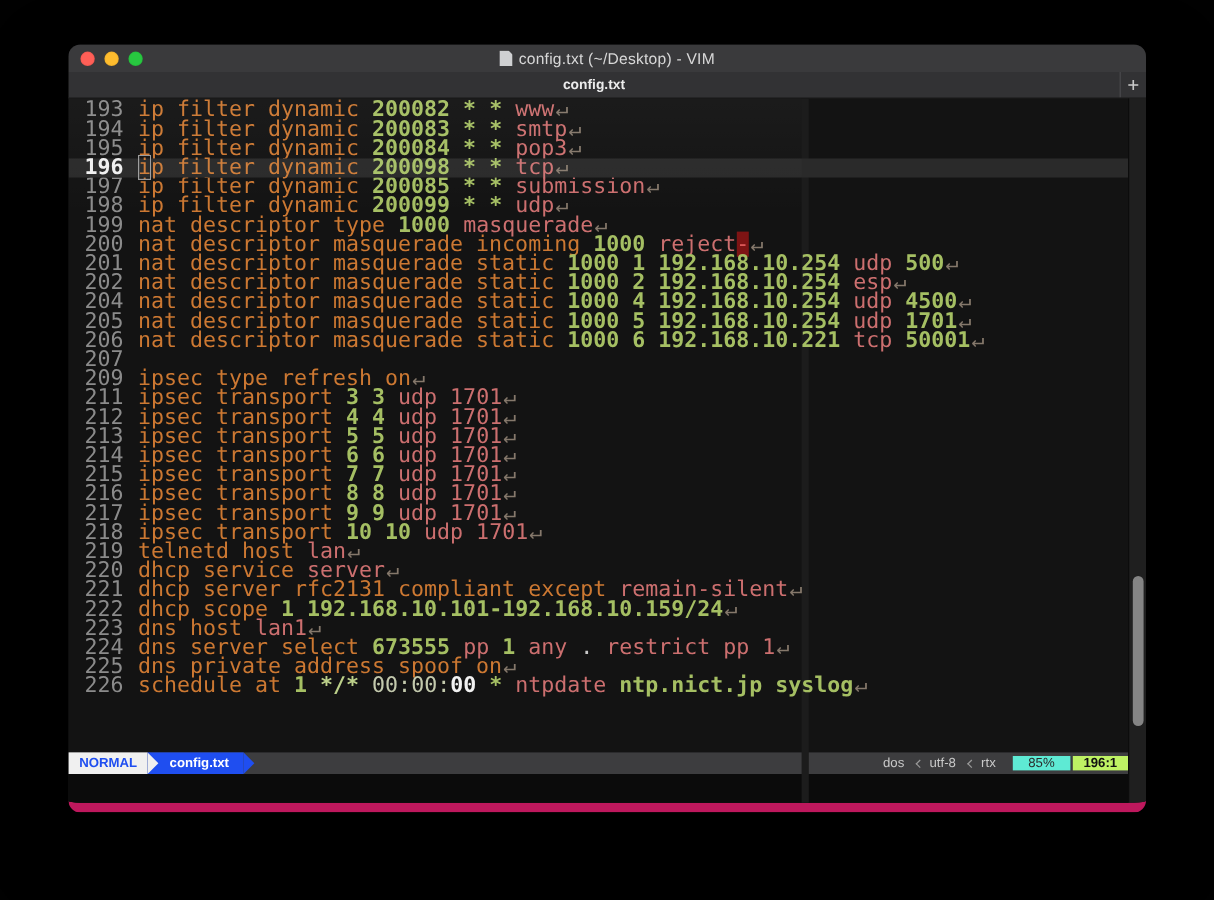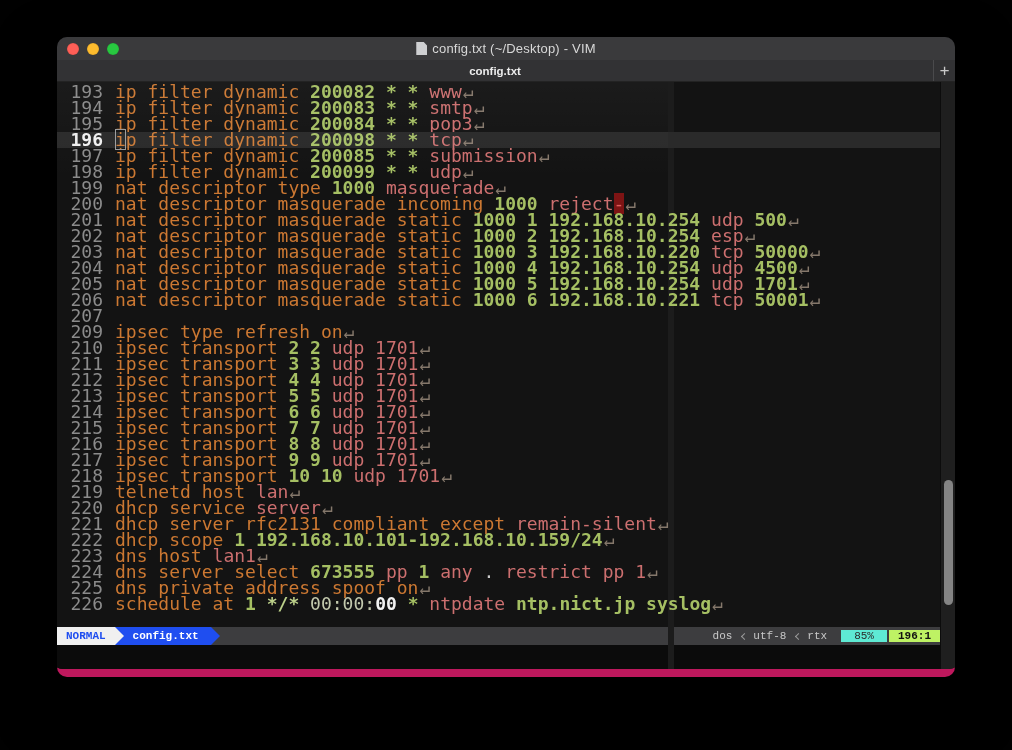--- a/index.html
+++ b/index.html
@@ -86,21 +86,21 @@
   }
   .scroll-thumb {
     position:absolute; left:3px; top:398px; width:9px; height:125px;
     background:#848484; border-radius:5px;
   }
 
   
   .statusline {
     position:absolute; left:0; top:590px; width:883px; height:18px;
     background:#3d3d3f; display:flex; align-items:stretch;
-    font-family:Liberation Mono, monospace; font-size:11px;
+    font-family:Liberation Sans, sans-serif; font-size:11px;
   }
   .seg-mode {
     background:#f0f0f0; color:var(--c-accent); font-weight:bold;
     display:flex; align-items:center; padding:0 9px;
   }
   .arrow { width:0; height:0; border-top:9px solid transparent; border-bottom:9px solid transparent; }
   .arrow.white { border-left:9px solid #f0f0f0; margin-right:-1px; z-index:2; }
   .arrow.blue  { border-left:9px solid var(--c-accent); }
   .seg-file {
     background:var(--c-accent); color:#ffffff; font-weight:bold;
@@ -159,27 +159,25 @@
         <div class="line"><span class="lnum">193</span><span class="ltext"><span class="seg seg-o">ip filter dynamic </span><span class="seg seg-g">200082 * * </span><span class="seg seg-p">www</span><span class="eol">↵</span></span></div>
         <div class="line"><span class="lnum">194</span><span class="ltext"><span class="seg seg-o">ip filter dynamic </span><span class="seg seg-g">200083 * * </span><span class="seg seg-p">smtp</span><span class="eol">↵</span></span></div>
         <div class="line"><span class="lnum">195</span><span class="ltext"><span class="seg seg-o">ip filter dynamic </span><span class="seg seg-g">200084 * * </span><span class="seg seg-p">pop3</span><span class="eol">↵</span></span></div>
         <div class="line cursorline"><span class="lnum cur">196</span><span class="ltext"><span class="seg seg-cur">i</span><span class="seg seg-o">p filter dynamic </span><span class="seg seg-g">200098 * * </span><span class="seg seg-p">tcp</span><span class="eol">↵</span></span></div>
         <div class="line"><span class="lnum">197</span><span class="ltext"><span class="seg seg-o">ip filter dynamic </span><span class="seg seg-g">200085 * * </span><span class="seg seg-p">submission</span><span class="eol">↵</span></span></div>
         <div class="line"><span class="lnum">198</span><span class="ltext"><span class="seg seg-o">ip filter dynamic </span><span class="seg seg-g">200099 * * </span><span class="seg seg-p">udp</span><span class="eol">↵</span></span></div>
         <div class="line"><span class="lnum">199</span><span class="ltext"><span class="seg seg-o">nat descriptor type </span><span class="seg seg-g">1000 </span><span class="seg seg-p">masquerade</span><span class="eol">↵</span></span></div>
         <div class="line"><span class="lnum">200</span><span class="ltext"><span class="seg seg-o">nat descriptor masquerade incoming </span><span class="seg seg-g">1000 </span><span class="seg seg-p">reject</span><span class="seg seg-rb">-</span><span class="eol">↵</span></span></div>
         <div class="line"><span class="lnum">201</span><span class="ltext"><span class="seg seg-o">nat descriptor masquerade static </span><span class="seg seg-g">1000 1 192.168.10.254 </span><span class="seg seg-p">udp </span><span class="seg seg-g">500</span><span class="eol">↵</span></span></div>
         <div class="line"><span class="lnum">202</span><span class="ltext"><span class="seg seg-o">nat descriptor masquerade static </span><span class="seg seg-g">1000 2 192.168.10.254 </span><span class="seg seg-p">esp</span><span class="eol">↵</span></span></div>
-        <div class="line"><span class="lnum">203</span><span class="ltext"><span class="seg seg-o">nat descriptor masquerade static </span><span class="seg seg-g">1000 3 192.168.10.220 </span><span class="seg seg-p">tcp </span><span class="seg seg-g">50000</span><span class="eol">↵</span></span></div>
         <div class="line"><span class="lnum">204</span><span class="ltext"><span class="seg seg-o">nat descriptor masquerade static </span><span class="seg seg-g">1000 4 192.168.10.254 </span><span class="seg seg-p">udp </span><span class="seg seg-g">4500</span><span class="eol">↵</span></span></div>
         <div class="line"><span class="lnum">205</span><span class="ltext"><span class="seg seg-o">nat descriptor masquerade static </span><span class="seg seg-g">1000 5 192.168.10.254 </span><span class="seg seg-p">udp </span><span class="seg seg-g">1701</span><span class="eol">↵</span></span></div>
         <div class="line"><span class="lnum">206</span><span class="ltext"><span class="seg seg-o">nat descriptor masquerade static </span><span class="seg seg-g">1000 6 192.168.10.221 </span><span class="seg seg-p">tcp </span><span class="seg seg-g">50001</span><span class="eol">↵</span></span></div>
         <div class="line"><span class="lnum">207</span></div>
         <div class="line"><span class="lnum">209</span><span class="ltext"><span class="seg seg-o">ipsec type refresh on</span><span class="eol">↵</span></span></div>
-        <div class="line"><span class="lnum">210</span><span class="ltext"><span class="seg seg-o">ipsec transport </span><span class="seg seg-g">2 2 </span><span class="seg seg-p">udp 1701</span><span class="eol">↵</span></span></div>
         <div class="line"><span class="lnum">211</span><span class="ltext"><span class="seg seg-o">ipsec transport </span><span class="seg seg-g">3 3 </span><span class="seg seg-p">udp 1701</span><span class="eol">↵</span></span></div>
         <div class="line"><span class="lnum">212</span><span class="ltext"><span class="seg seg-o">ipsec transport </span><span class="seg seg-g">4 4 </span><span class="seg seg-p">udp 1701</span><span class="eol">↵</span></span></div>
         <div class="line"><span class="lnum">213</span><span class="ltext"><span class="seg seg-o">ipsec transport </span><span class="seg seg-g">5 5 </span><span class="seg seg-p">udp 1701</span><span class="eol">↵</span></span></div>
         <div class="line"><span class="lnum">214</span><span class="ltext"><span class="seg seg-o">ipsec transport </span><span class="seg seg-g">6 6 </span><span class="seg seg-p">udp 1701</span><span class="eol">↵</span></span></div>
         <div class="line"><span class="lnum">215</span><span class="ltext"><span class="seg seg-o">ipsec transport </span><span class="seg seg-g">7 7 </span><span class="seg seg-p">udp 1701</span><span class="eol">↵</span></span></div>
         <div class="line"><span class="lnum">216</span><span class="ltext"><span class="seg seg-o">ipsec transport </span><span class="seg seg-g">8 8 </span><span class="seg seg-p">udp 1701</span><span class="eol">↵</span></span></div>
         <div class="line"><span class="lnum">217</span><span class="ltext"><span class="seg seg-o">ipsec transport </span><span class="seg seg-g">9 9 </span><span class="seg seg-p">udp 1701</span><span class="eol">↵</span></span></div>
         <div class="line"><span class="lnum">218</span><span class="ltext"><span class="seg seg-o">ipsec transport </span><span class="seg seg-g">10 10 </span><span class="seg seg-p">udp 1701</span><span class="eol">↵</span></span></div>
         <div class="line"><span class="lnum">219</span><span class="ltext"><span class="seg seg-o">telnetd host </span><span class="seg seg-p">lan</span><span class="eol">↵</span></span></div>
         <div class="line"><span class="lnum">220</span><span class="ltext"><span class="seg seg-o">dhcp service </span><span class="seg seg-p">server</span><span class="eol">↵</span></span></div>

